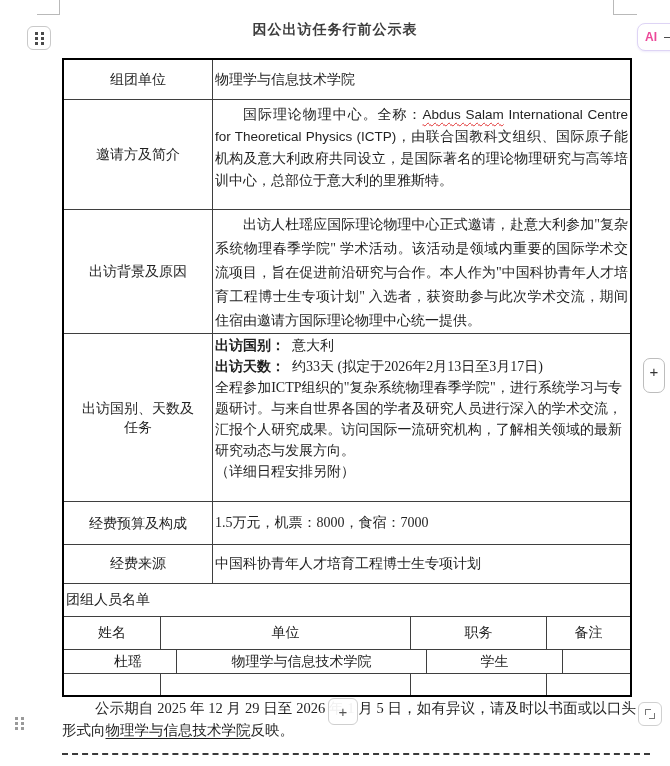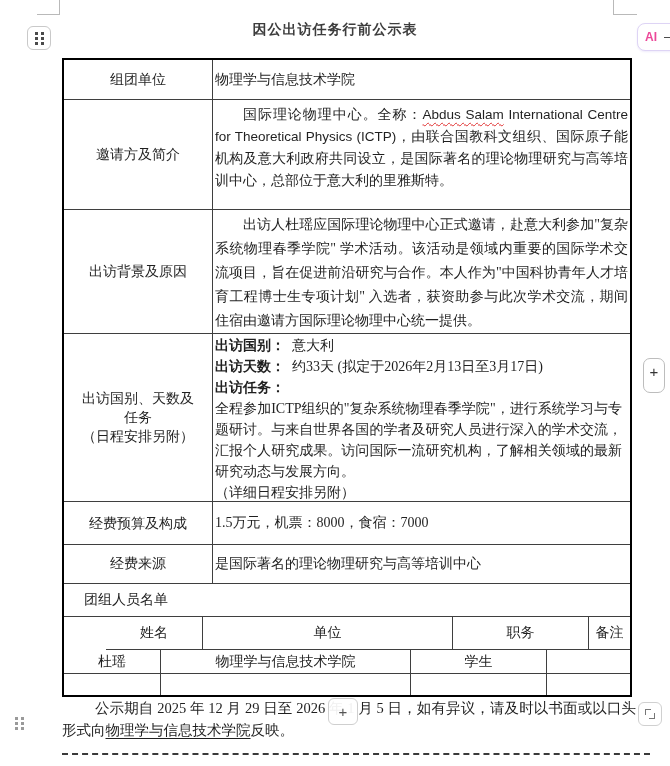--- a/index.html
+++ b/index.html
@@ -57,31 +57,31 @@
     text-align:center; font-size:14px; line-height:19px; }
   .val { flex:1; font-size:14px; overflow:hidden; }
 
   .r1 { height:40px; }  .r1 .val { display:flex; align-items:center; padding-left:2px; }
   .r2 { height:110px; } .r2 .val { padding:4px 2px 0 2px; text-align:justify; line-height:22px; text-indent:28px; }
   .r3 { height:124px; } .r3 .val { padding:3px 2px 0 2px; text-align:justify; line-height:24px; text-indent:28px; }
   .r4 { height:168px; } .r4 .val { padding:1px 8px 0 2px; line-height:21px; }
   .r4 .val p.task { text-align:justify; }
   .r5 { height:43px; }  .r5 .val { display:flex; align-items:center; padding-left:2px;text-align:center; }
   .r6 { height:39px;font-family:Liberation Mono, monospace; }  .r6 .val { display:flex; align-items:center; padding-left:2px; }
-  .r-group { height:33px; display:flex; align-items:center; padding-left:20px; font-size:14px;
+  .r-group { height:33px; display:flex; align-items:center; padding-left:2px; font-size:14px;
     border-bottom:1px solid #3f3f3f; }
   .mrow { display:flex; border-bottom:1px solid #3f3f3f; font-size:14px; }
   .mrow .c { display:flex; align-items:center; justify-content:center;
     border-right:1px solid #3f3f3f; text-align:center; }
   .mrow .c:last-child { border-right:none; }
   .mrow .c1 { width:97px; flex:none; }
   .mrow .c2 { width:250px; flex:none; }
   .mrow .c3 { width:136px; flex:none; }
   .mrow .c4 { flex:1; }
-  .mh { height:33px;margin-left:42px; } .md1 { height:24px; } .md2 { height:21px; border-bottom:none; }
+  .mh { height:33px; } .md1 { height:24px;padding-left:16px; } .md2 { height:21px; border-bottom:none; }
 
   .en-sans { font-family:"Liberation Sans","DejaVu Sans",sans-serif; font-size:13.5px; }
   .spell-err { text-decoration:underline wavy #e03131 1px; text-underline-offset:3px; }
   b.fl { font-weight:bold; }
   .gap { display:inline-block; width:7px; }
 
   .footer-note { position:absolute; left:62px; top:697px; width:574px; font-size:14.5px;
     line-height:22px; text-align:justify; text-indent:33px; }
   .footer-note .u { text-decoration:underline; text-underline-offset:3px; }
 
@@ -126,39 +126,37 @@
 
   <div class="trow r3">
     <div class="lbl">出访背景及原因</div>
     <div class="val">出访人杜瑶应国际理论物理中心正式邀请，赴意大利参加"复杂系统物理春季学院" 学术活动。该活动是领域内重要的国际学术交流项目，旨在促进前沿研究与合作。本人作为"中国科协青年人才培育工程博士生专项计划" 入选者，获资助参与此次学术交流，期间住宿由邀请方国际理论物理中心统一提供。</div>
   </div>
 
   <div class="trow r4">
     <div class="lbl">
       <span>出访国别、天数及</span>
       <span>任务</span>
-      <span>（日程安排另附）</span>
     </div>
     <div class="val">
       <p><b class="fl">出访国别：</b><span class="gap"></span><span>意大利</span></p>
       <p><b class="fl">出访天数：</b><span class="gap"></span><span>约33天 (拟定于2026年2月13日至3月17日)</span></p>
-      <p><b class="fl">出访任务：</b></p>
       <p class="task">全程参加ICTP组织的"复杂系统物理春季学院"，进行系统学习与专题研讨。与来自世界各国的学者及研究人员进行深入的学术交流，汇报个人研究成果。访问国际一流研究机构，了解相关领域的最新研究动态与发展方向。</p>
       <p>（详细日程安排另附）</p>
     </div>
   </div>
 
   <div class="trow r5">
     <div class="lbl">经费预算及构成</div>
     <div class="val">1.5万元，机票：8000，食宿：7000</div>
   </div>
 
   <div class="trow r6">
     <div class="lbl">经费来源</div>
-    <div class="val">是国际著名的理论物理研究与高等培训中心</div>
+    <div class="val">中国科协青年人才培育工程博士生专项计划</div>
   </div>
 
   <div class="r-group">团组人员名单</div>
 
   <div class="mrow mh">
     <div class="c c1">姓名</div>
     <div class="c c2">单位</div>
     <div class="c c3">职务</div>
     <div class="c c4">备注</div>
   </div>

